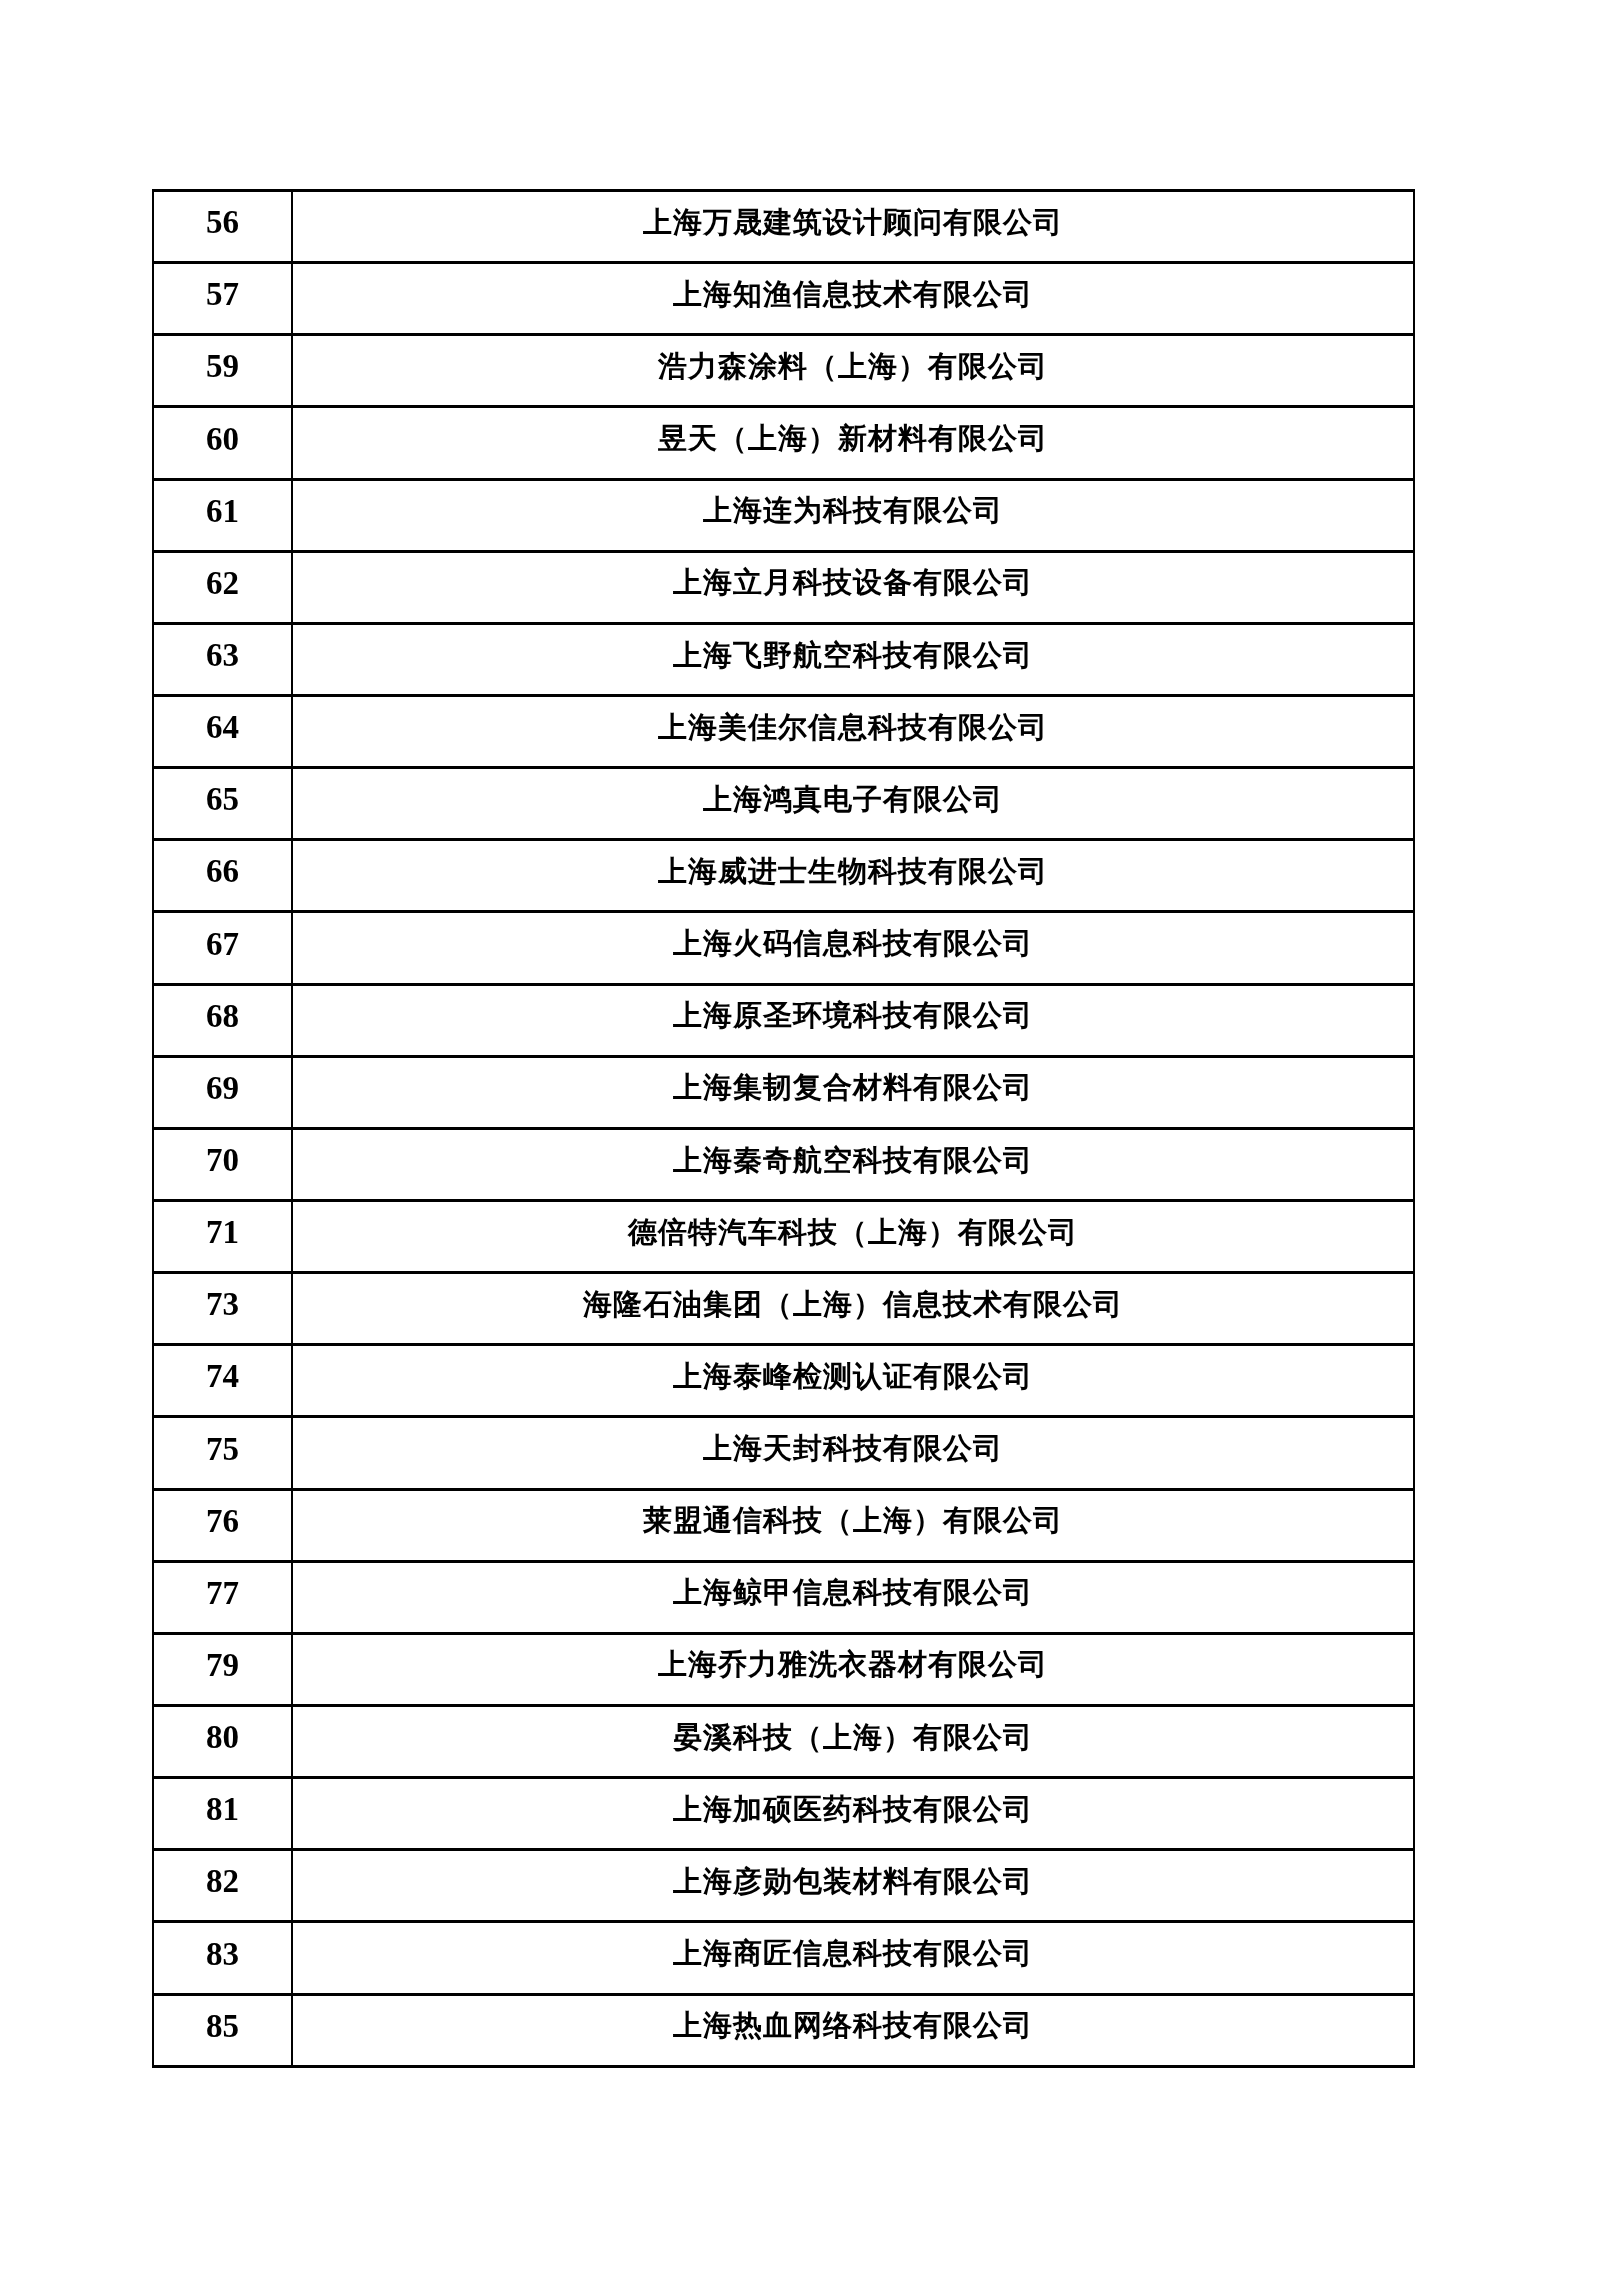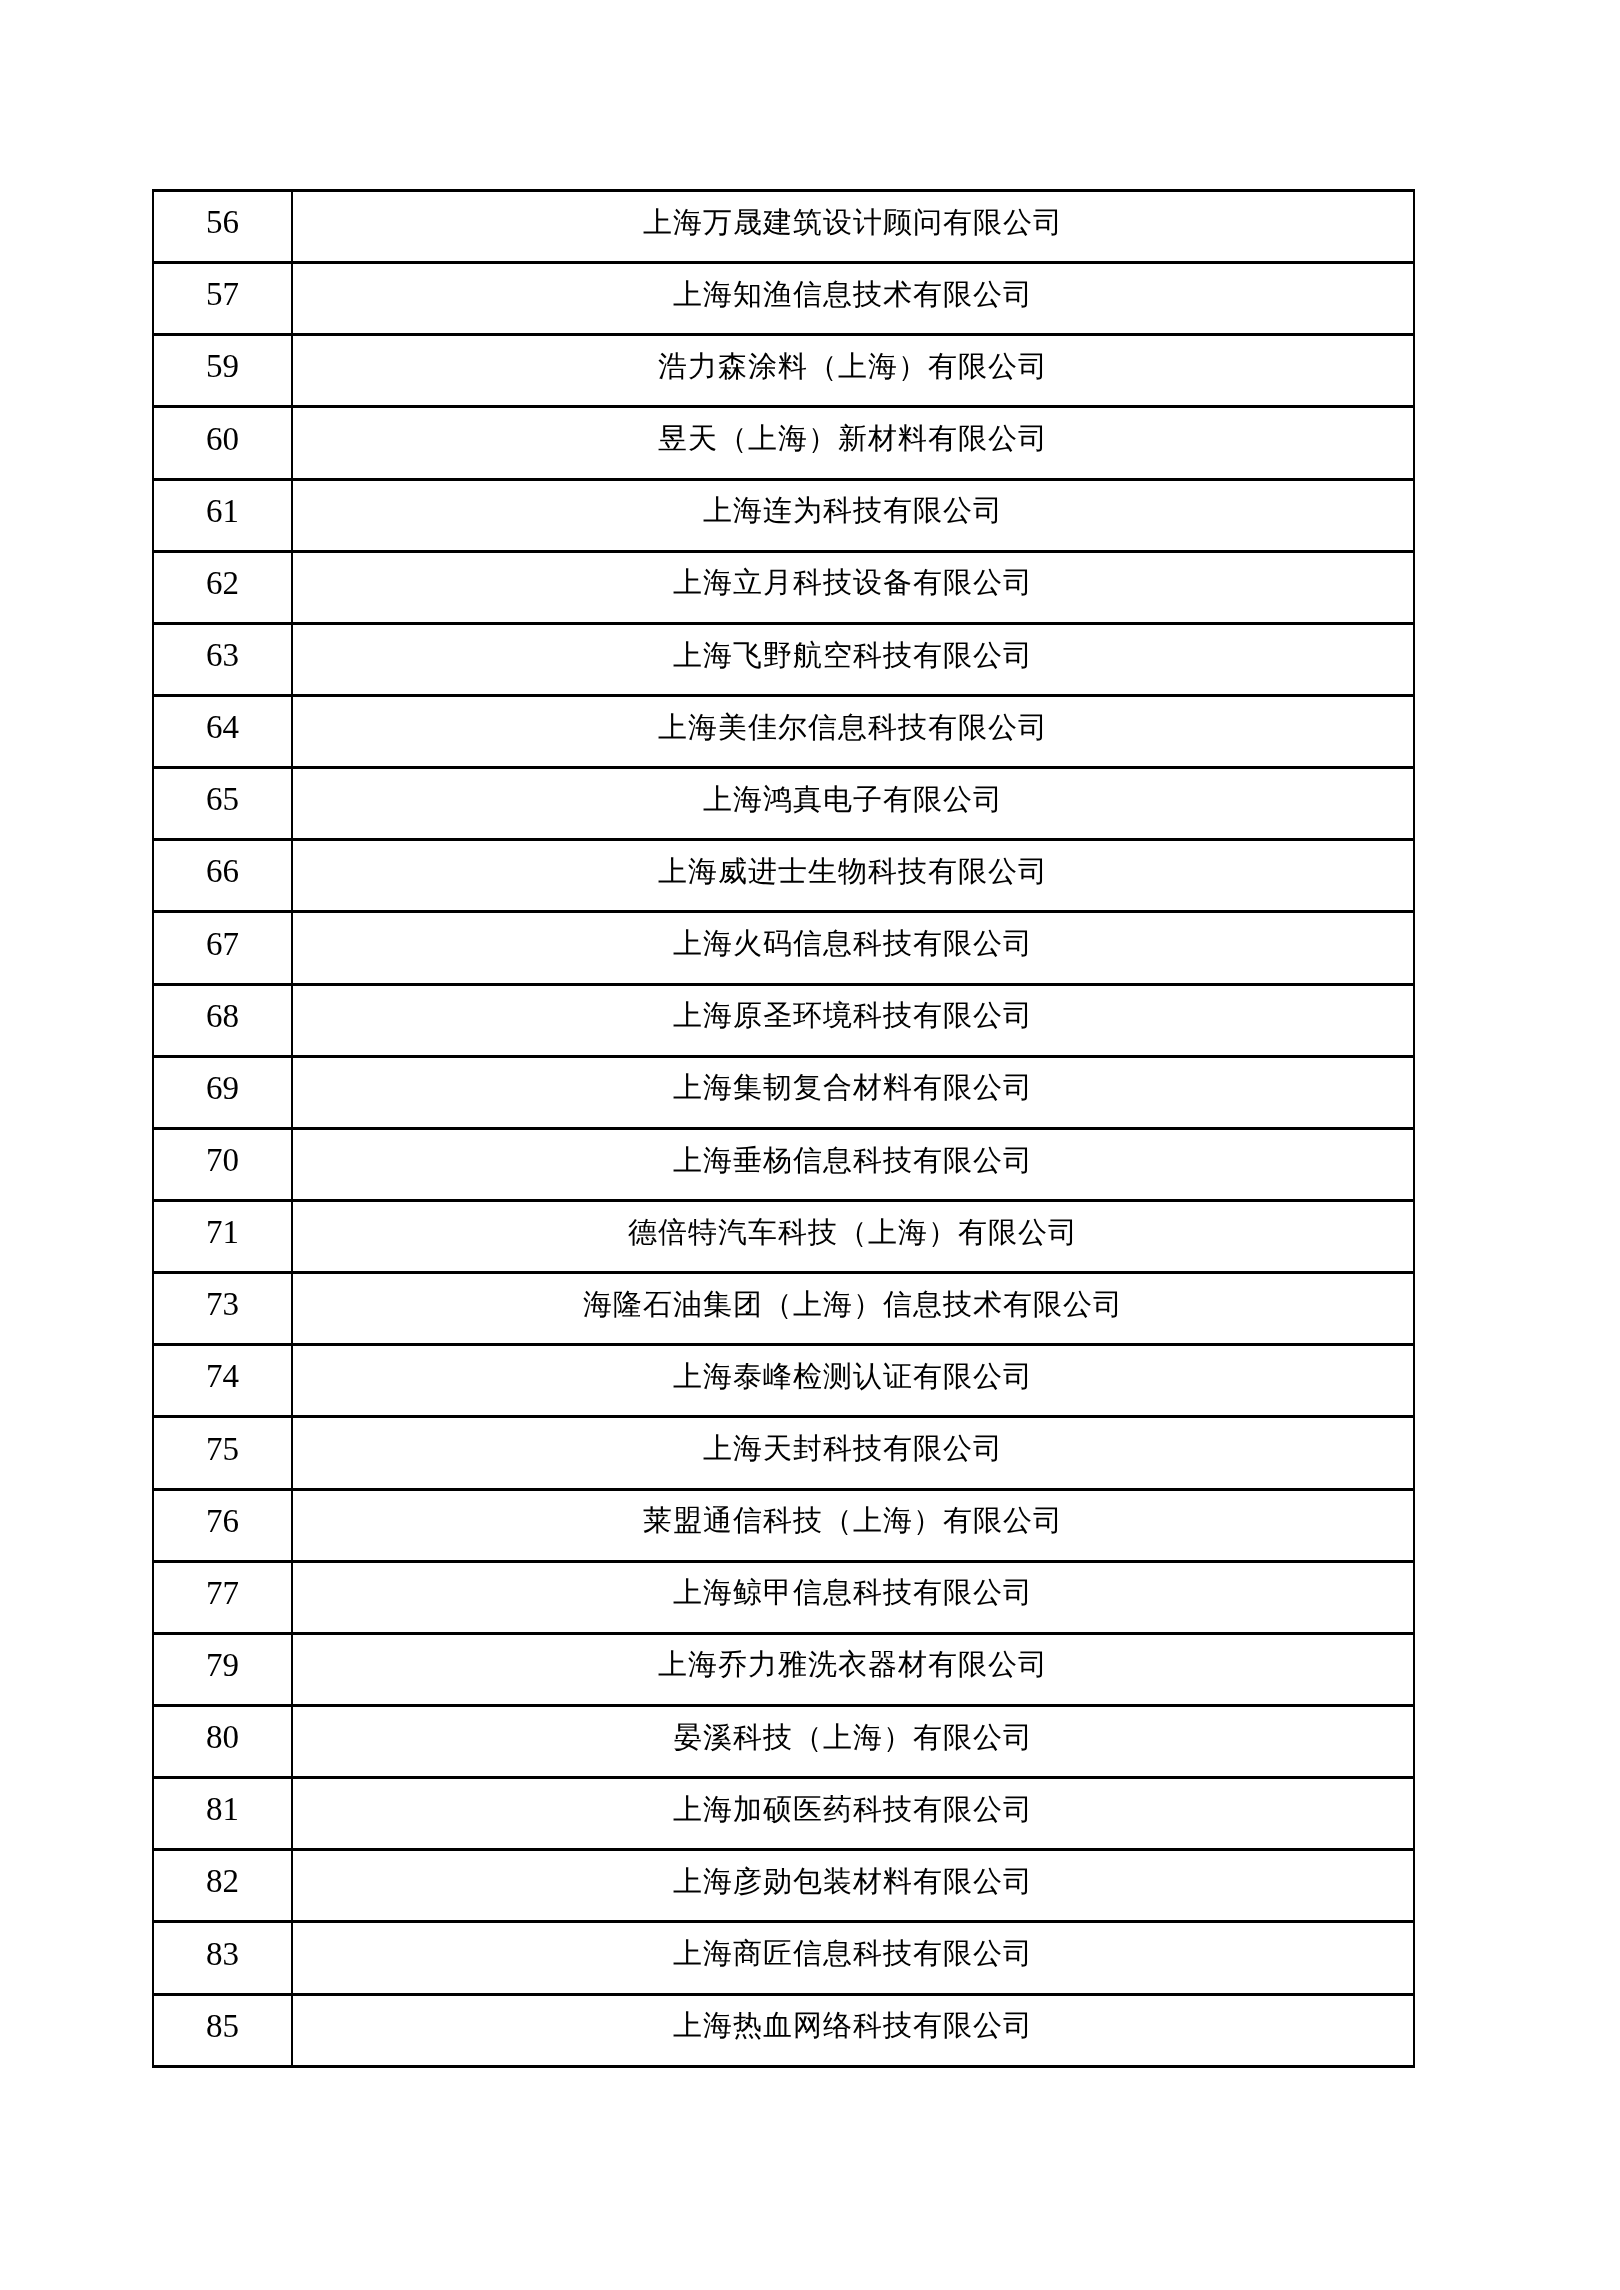--- a/index.html
+++ b/index.html
@@ -17,20 +17,21 @@
     overflow: hidden;
   }
   table.company-table {
     position: absolute;
     left: 152px;
     top: 189px;
     width: 1263px;
     height: 1879px;
     border-collapse: collapse;
     table-layout: fixed;
+    font-weight: bold;
   }
   table.company-table td {
     border-left: 2.9px solid #000;
     border-right: 2.9px solid #000;
     border-top: 3.9px solid #000;
     border-bottom: 3.9px solid #000;
     vertical-align: middle;
     padding: 0 0 7.8px 0;
     overflow: hidden;
     white-space: nowrap;
@@ -117,21 +118,21 @@
     <td class="cell-name">上海原圣环境科技有限公司</td>
   </tr>
 
   <tr>
     <td class="cell-no">69</td>
     <td class="cell-name">上海集韧复合材料有限公司</td>
   </tr>
 
   <tr>
     <td class="cell-no">70</td>
-    <td class="cell-name">上海垂杨信息科技有限公司</td>
+    <td class="cell-name">上海秦奇航空科技有限公司</td>
   </tr>
 
   <tr>
     <td class="cell-no">71</td>
     <td class="cell-name">德倍特汽车科技（上海）有限公司</td>
   </tr>
 
 
   <tr>
     <td class="cell-no">73</td>

